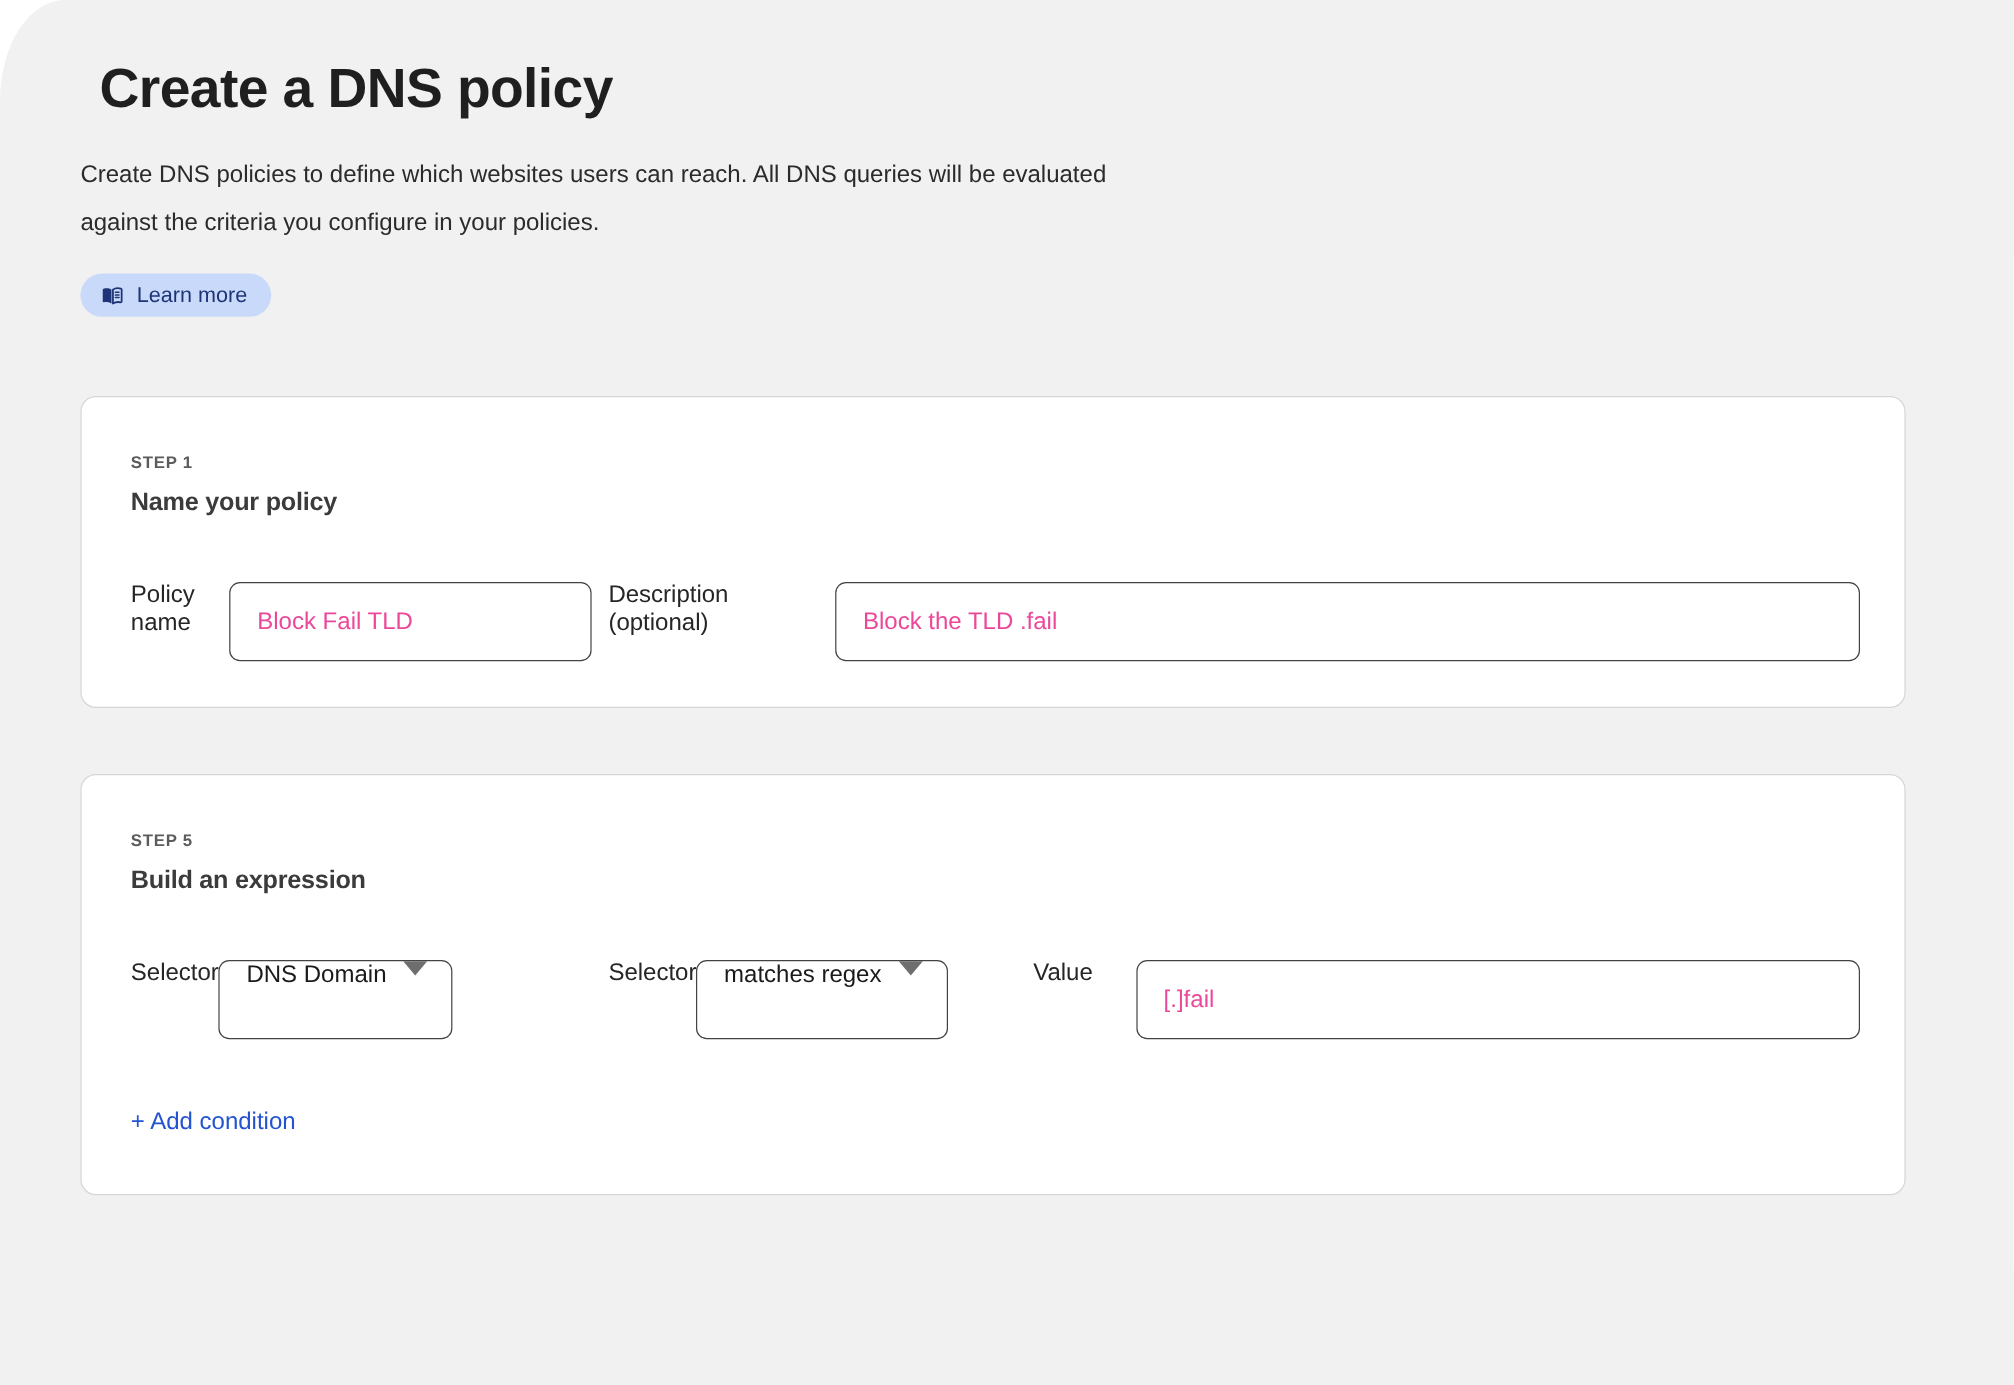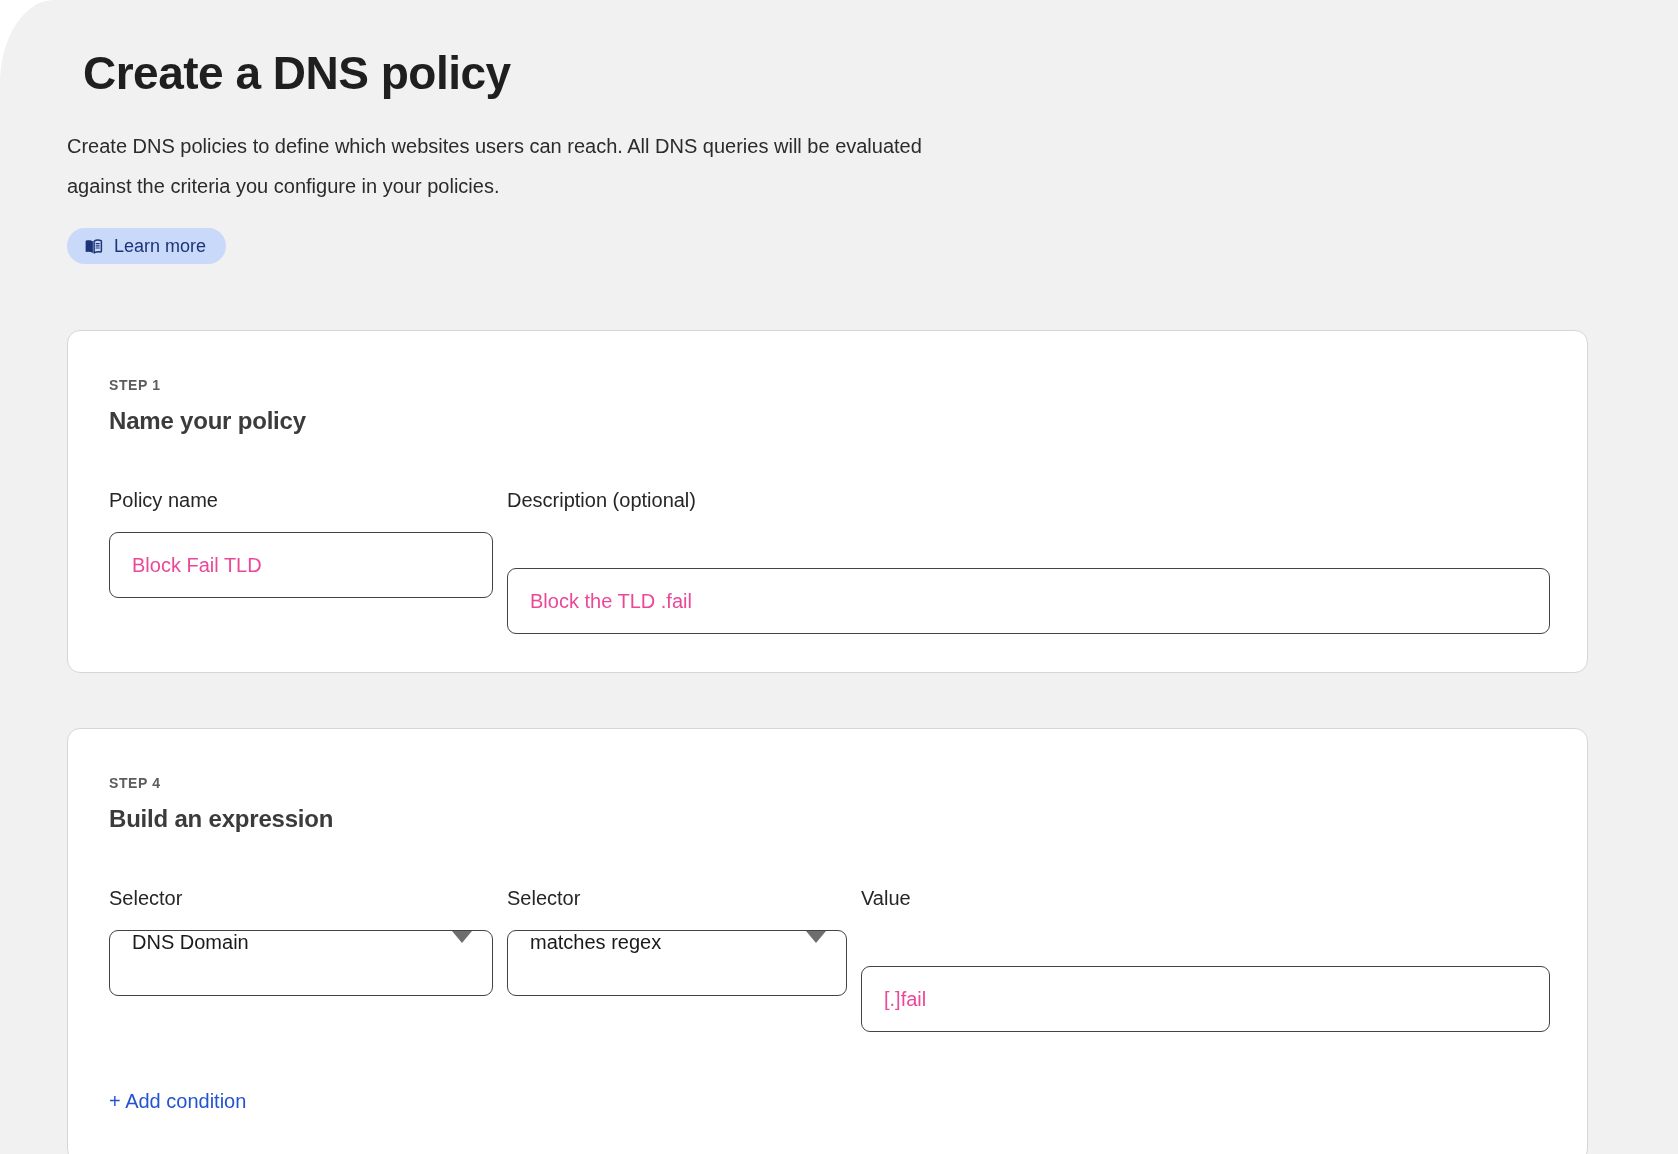--- a/index.html
+++ b/index.html
@@ -67,31 +67,31 @@
   .card.step-1{margin-top:66px;}
   .card.step-2{margin-top:55px;padding-bottom:48px;}
   .step-label{
     font-size:14px;
     font-weight:bold;
     letter-spacing:0.6px;
     color:#5c5c5c;
   }
   .card h2{
     margin:14px 0 0 0;
-    font-size:24px;
+    font-size:21px;
     font-weight:bold;
     color:#3b3b3b;
     letter-spacing:-0.2px;
   }
   .field-row{
     display:flex;
     gap:14px;
     margin-top:54px;
   }
-  .field{display:flex;flex-direction:column;}
+  .field{display:flex;flex-direction:row;}
   .field .field-label{
     font-size:20px;
     color:#262626;
     margin-bottom:20px;
   }
   .text-input{
     height:66px;
     border:1.5px solid var(--input_border);
     border-radius:9px;
     padding:0 22px;
@@ -165,21 +165,21 @@
           <input class="text-input" type="text" value="Block Fail TLD" style="">
         </div>
         <div class="field w-grow">
           <label class="field-label">Description (optional)</label>
           <input class="text-input" type="text" value="Block the TLD .fail" style="">
         </div>
       </div>
     </section>
 
     <section class="card step-2">
-      <div class="step-label">STEP 4</div>
+      <div class="step-label">STEP 5</div>
       <h2>Build an expression</h2>
 
       <div class="field-row">
         <div class="field w-policy">
           <label class="field-label">Selector</label>
           <div class="select-box">
             <span>DNS Domain</span>
             <span class="caret"></span>
           </div>
         </div>

